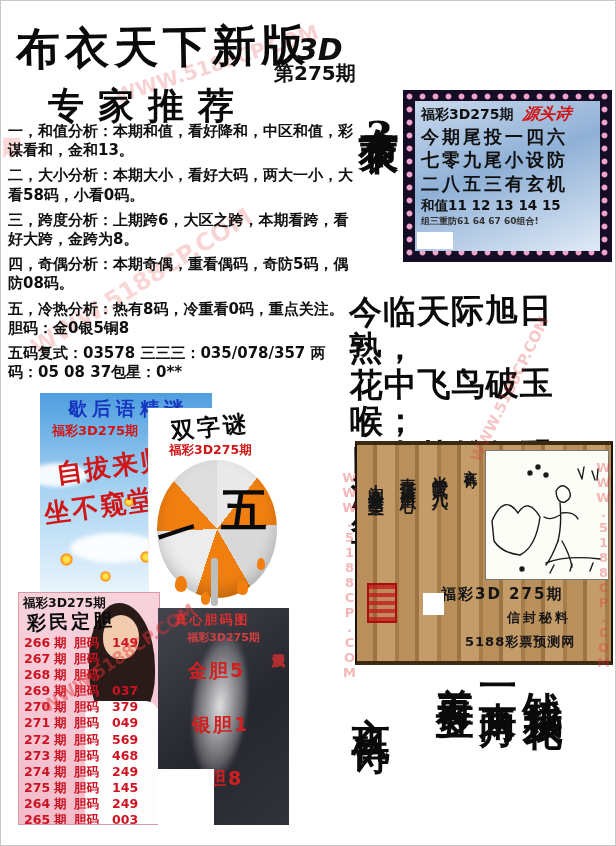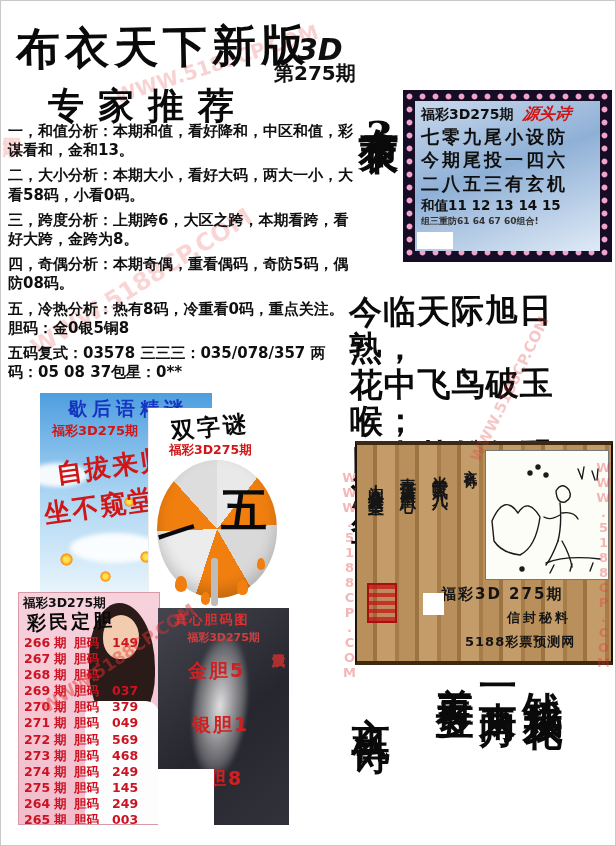--- a/index.html
+++ b/index.html
@@ -135,22 +135,22 @@
   </div>
 
   <div class="abs calli vert side-title">布衣天下3</div>
 
   <div class="abs bluep">
     <div class="bluep-in">
       <div>
         <span class="bluep-h">福彩3D275期</span>
         <span class="bluep-tag calli">源头诗</span>
       </div>
+      <div class="bluep-line">今期尾投一四六</div>
       <div class="bluep-line">七零九尾小设防</div>
-      <div class="bluep-line">今期尾投一四六</div>
       <div class="bluep-line">二八五三有玄机</div>
       <div class="bluep-hezhi">和值11 12 13 14 15</div>
       <div class="bluep-note">组三重防61 64 67 60组合!</div>
       <div class="abs bluep-patch"></div>
     </div>
   </div>
 
   <div class="abs calli main-poem">
     <div>今临天际旭日熟，</div>
     <div>花中飞鸟破玉喉；</div>

